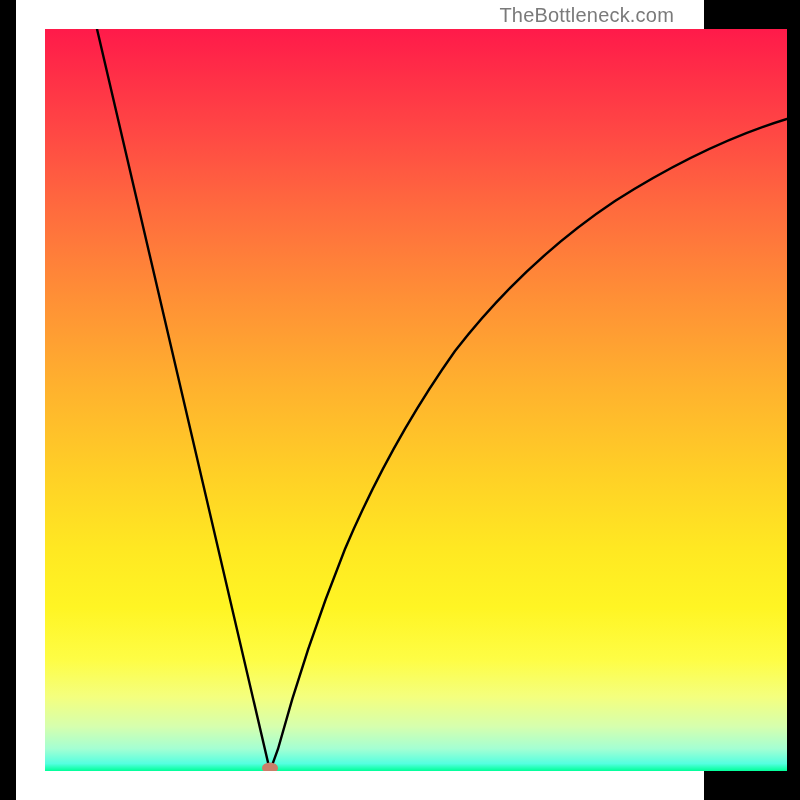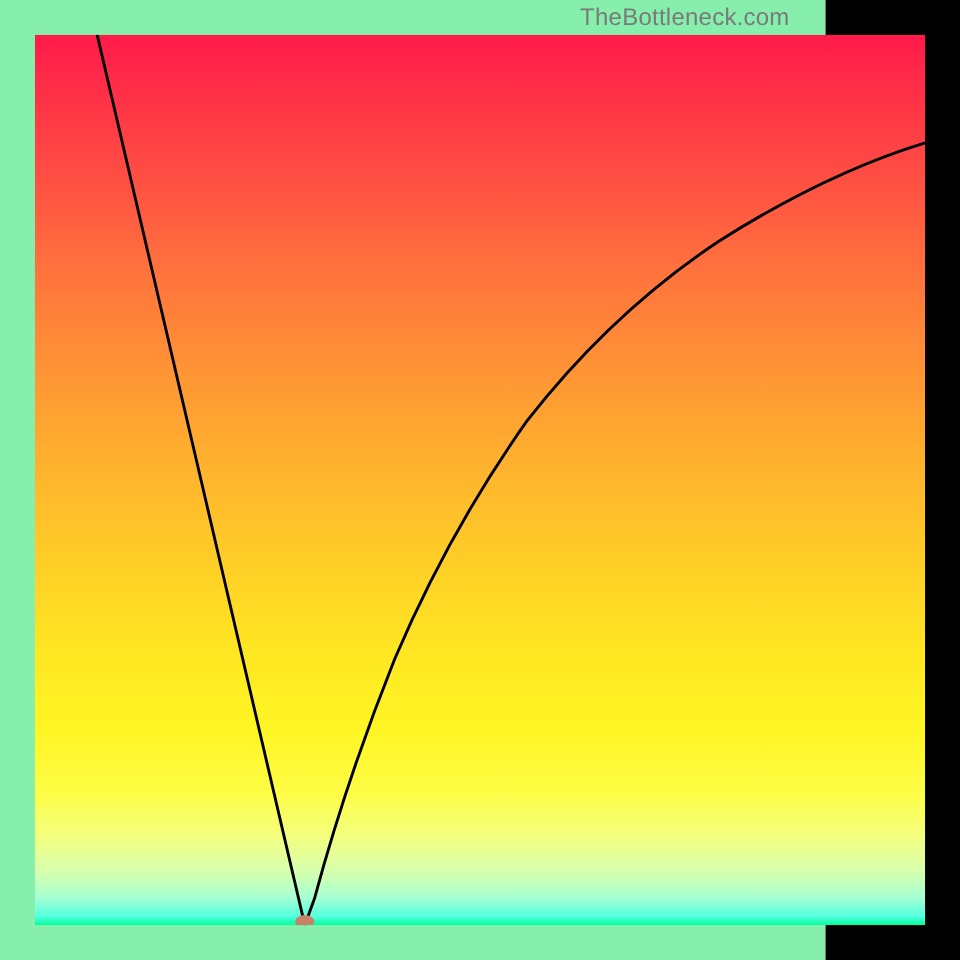--- a/index.html
+++ b/index.html
@@ -7,24 +7,24 @@
     width: 800px;
     height: 800px;
     background: #000;
     position: relative;
     font-family: Arial, sans-serif;
     overflow: hidden;
   }
   .frame {
     position: absolute;
     top: 0;
-    left: 0;
+    left: 16px;
     width: 688px;
     height: 800px;
-    background: #86efac;
+    background: #ffffff;
   }
   .plot-area {
     position: absolute;
     top: 29px;
     left: 29px;
     width: 742px;
     height: 742px;
     overflow: hidden;
   }
   .gradient-bg {

